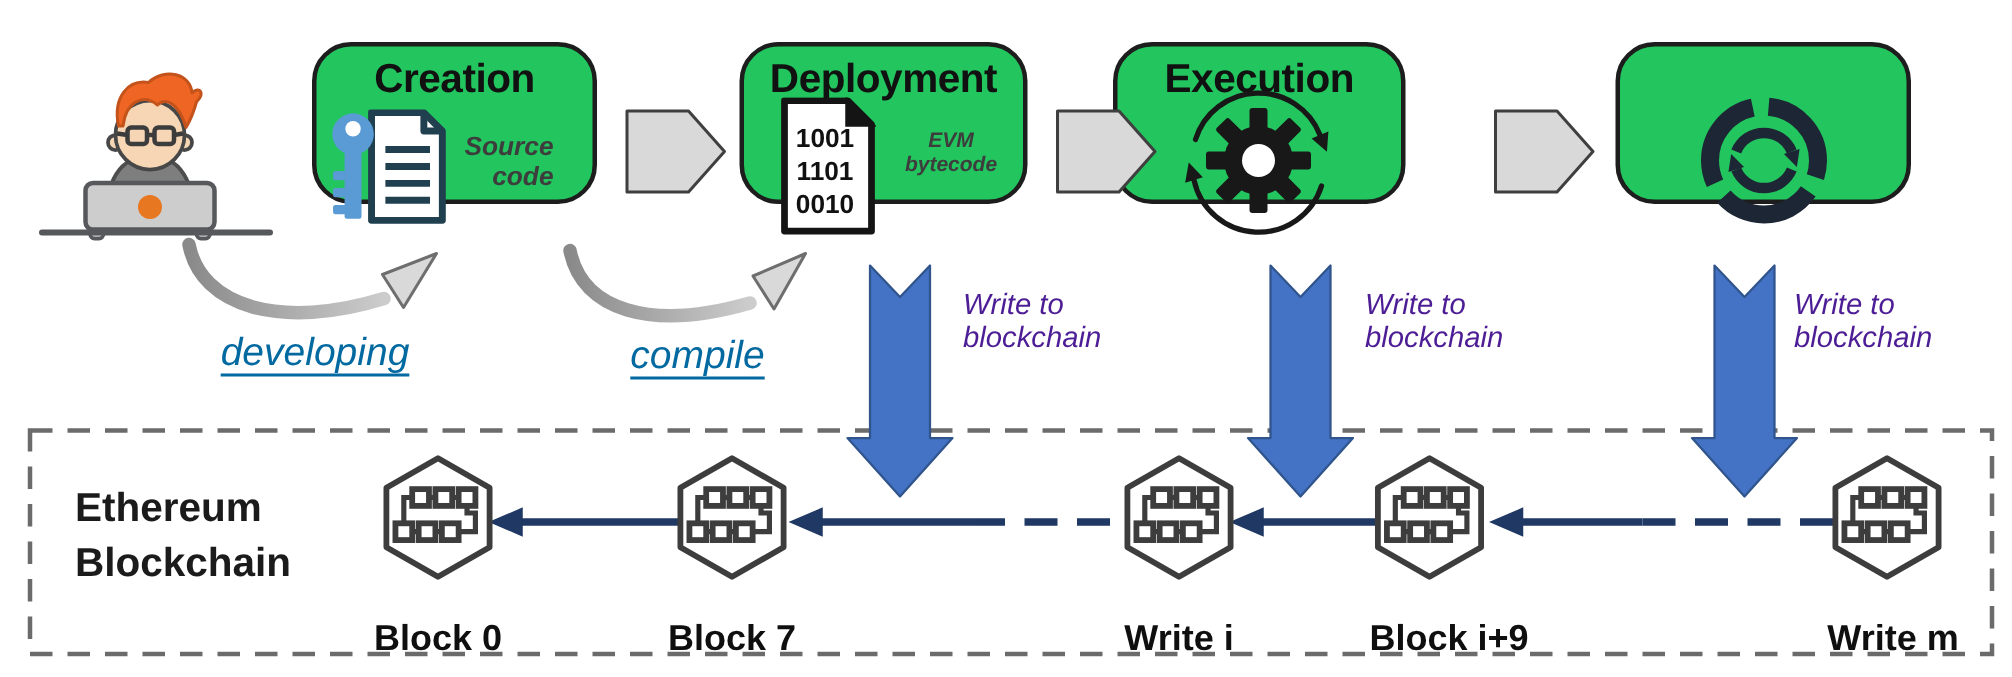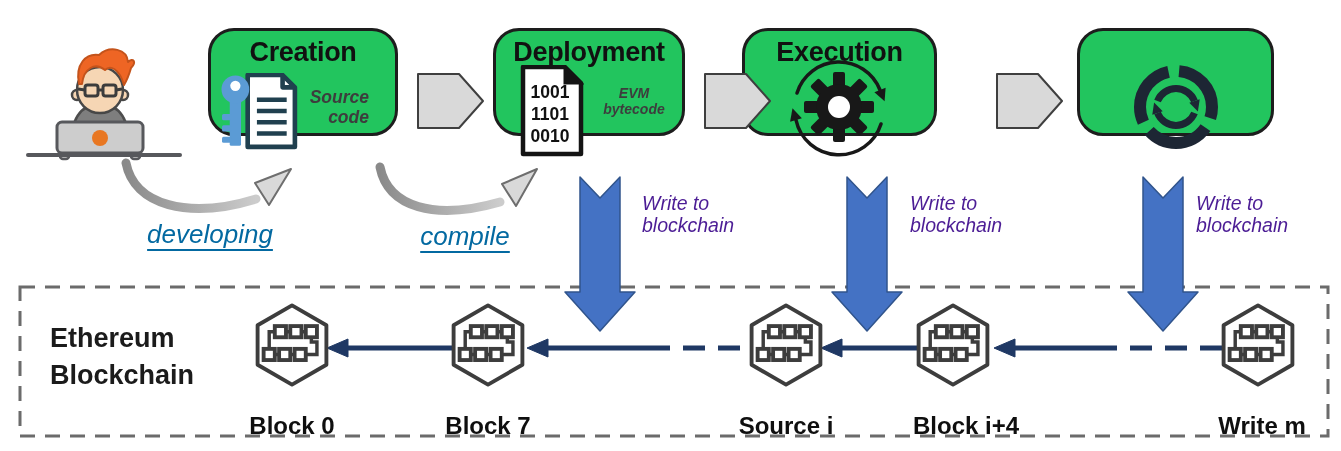--- a/index.html
+++ b/index.html
@@ -207,17 +207,17 @@
     <div>blockchain</div>
   </div>
 
   <div class="txt eth-title">
     <div>Ethereum</div>
     <div>Blockchain</div>
   </div>
 
   <div class="txt block-label" id="bl0">Block 0</div>
   <div class="txt block-label" id="bl1">Block 7</div>
-  <div class="txt block-label" id="bl2">Source i</div>
-  <div class="txt block-label" id="bl3">Block i+4</div>
+  <div class="txt block-label" id="bl2">Write i</div>
+  <div class="txt block-label" id="bl3">Block i+9</div>
   <div class="txt block-label" id="bl4">Write m</div>
 
 </div>
 
 </body></html>

